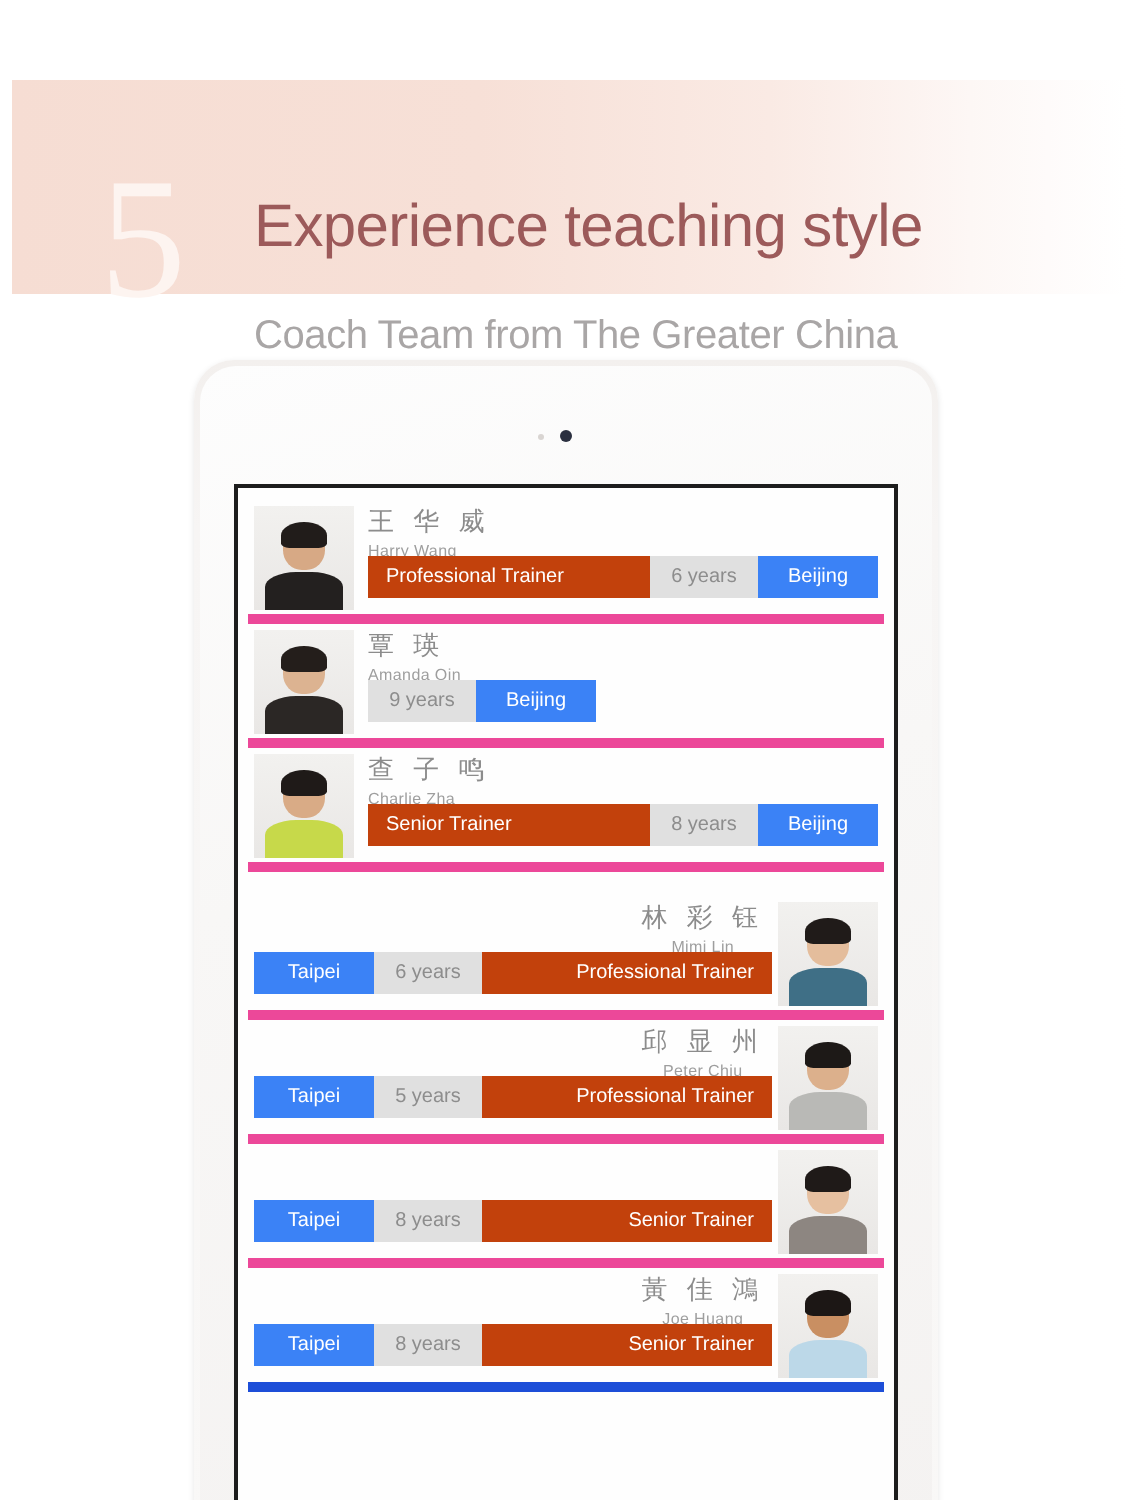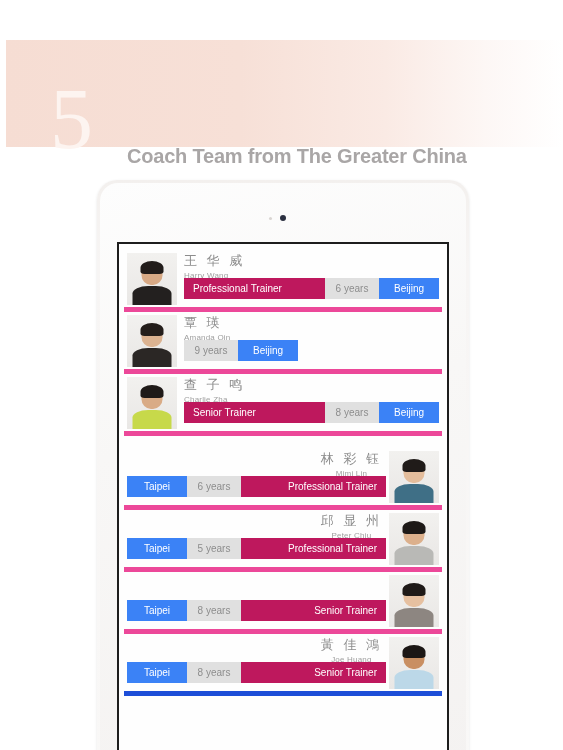--- a/index.html
+++ b/index.html
@@ -34,25 +34,25 @@
     left:121px; top:57px;
     font-size:30px;
     line-height:34px;
     color:#9c5a5a;
     font-weight:400;
     letter-spacing:-0.3px;
     white-space:nowrap;
   }
   .header-sub{
     position:absolute;
-    left:121px; top:104px;
+    left:121px; top:116px;
     font-size:20px;
     line-height:24px;
     color:#a9a6a6;
-    font-weight:700;
+    font-weight:400;
     letter-spacing:-0.2px;
     white-space:nowrap;
   }
 
   
   .tablet{
     position:absolute;
     left:97px; top:180px;
     width:372px; height:600px;
     border-radius:20px 20px 6px 6px;
@@ -164,21 +164,21 @@
   .seg{
     display:flex;
     align-items:center;
     font-size:10px;
     color:#ffffff;
     box-sizing:border-box;
     white-space:nowrap;
   }
   .seg-title{
     flex:1 1 auto;
-    background:#be185d;
+    background:#c2410c;
     padding:0 9px;
   }
   .seg-years{
     flex:0 0 54px;
     background:#e0e0e0;
     color:#8d8d8d;
     justify-content:center;
   }
   .seg-city{
     flex:0 0 60px;
@@ -191,20 +191,21 @@
   .row-right .bar{padding-left:0;}
 
   
   .group-gap{height:12px;}
 </style>
 </head>
 <body>
 
 <div class="header-band">
   <div class="header-number">5</div>
+  <div class="header-title">Experience teaching style</div>
   <div class="header-sub">Coach Team from The Greater China</div>
 </div>
 
 <div class="tablet">
   <div class="tablet-face">
     <div class="camera-sensor"></div>
     <div class="camera-dot"></div>
   </div>
 
   <div class="screen">

